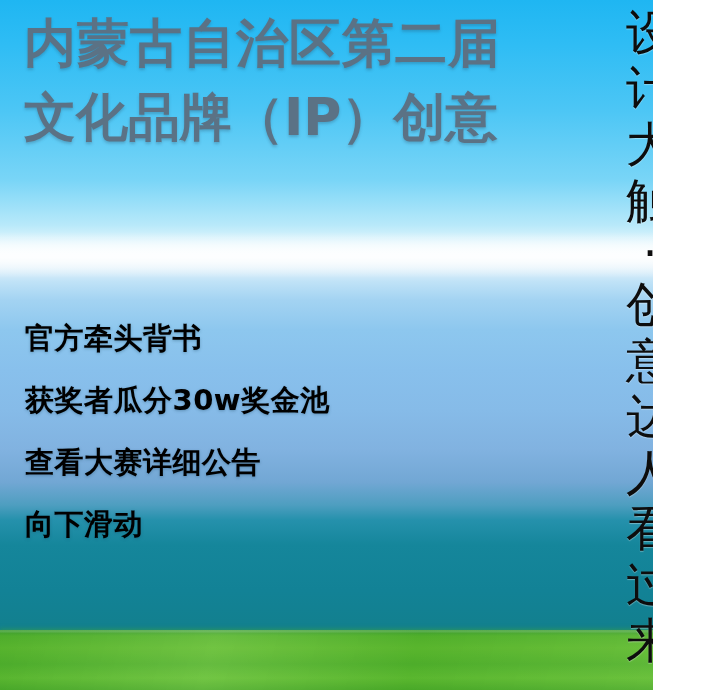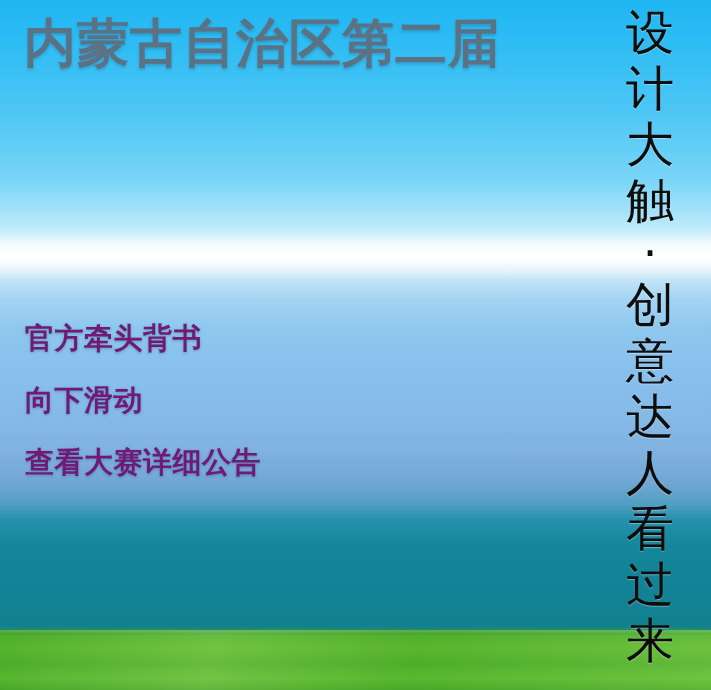--- a/index.html
+++ b/index.html
@@ -3,21 +3,21 @@
 <meta charset="utf-8">
 <title>Poster</title>
 <style>
   html,body{margin:0;padding:0;}
   body{
     width:711px;height:690px;
     font-family:"DejaVu Sans","Liberation Sans",sans-serif;
     overflow:hidden;background:#fff;
   }
   #poster{
-    position:relative;width:711px;height:690px;overflow:hidden;
+    position:relative;width:653px;height:690px;overflow:hidden;
   }
   
   .bg-sky{
     position:absolute;left:0;top:0;width:711px;height:636px;
     background:linear-gradient(to bottom,
       #1fb6f2 0px,
       #2dbcf4 40px,
       #4cc6f5 110px,
       #79d5f7 180px,
       #b8e9fa 225px,
@@ -83,21 +83,21 @@
     color:#5b7285;
     text-shadow:0 2px 3px rgba(40,70,95,.28);
     white-space:nowrap;
   }
   .headline .hl{display:block;}
   .headline .hl-2{letter-spacing:0px;}
 
   
   .bullets{
     position:absolute;left:25px;top:318px;width:430px;
-    color:#701a75;
+    color:#000000;
     font-weight:bold;
     font-size:29px;
     letter-spacing:0.5px;
     text-shadow:0 1px 3px rgba(25,70,95,.35);
   }
   .bullets .b{display:block;height:62px;line-height:40px;white-space:nowrap;}
 
   
   .vtext{
     position:absolute;
@@ -121,26 +121,28 @@
 
 <div id="poster">
 
   <div class="bg-sky"></div>
   <div class="bg-haze"></div>
   <div class="bg-grass-edge"></div>
   <div class="bg-grass"></div>
 
   <div class="headline">
     <span class="hl hl-1">内蒙古自治区第二届</span>
+    <span class="hl hl-2">文化品牌（IP）创意</span>
   </div>
 
   <div class="bullets">
     <span class="b">官方牵头背书</span>
+    <span class="b">获奖者瓜分30w奖金池</span>
+    <span class="b">查看大赛详细公告</span>
     <span class="b">向下滑动</span>
-    <span class="b">查看大赛详细公告</span>
   </div>
 
   <div class="vtext">
     <span class="vch">设</span>
     <span class="vch">计</span>
     <span class="vch">大</span>
     <span class="vch">触</span>
     <span class="vch dot">·</span>
     <span class="vch">创</span>
     <span class="vch">意</span>

